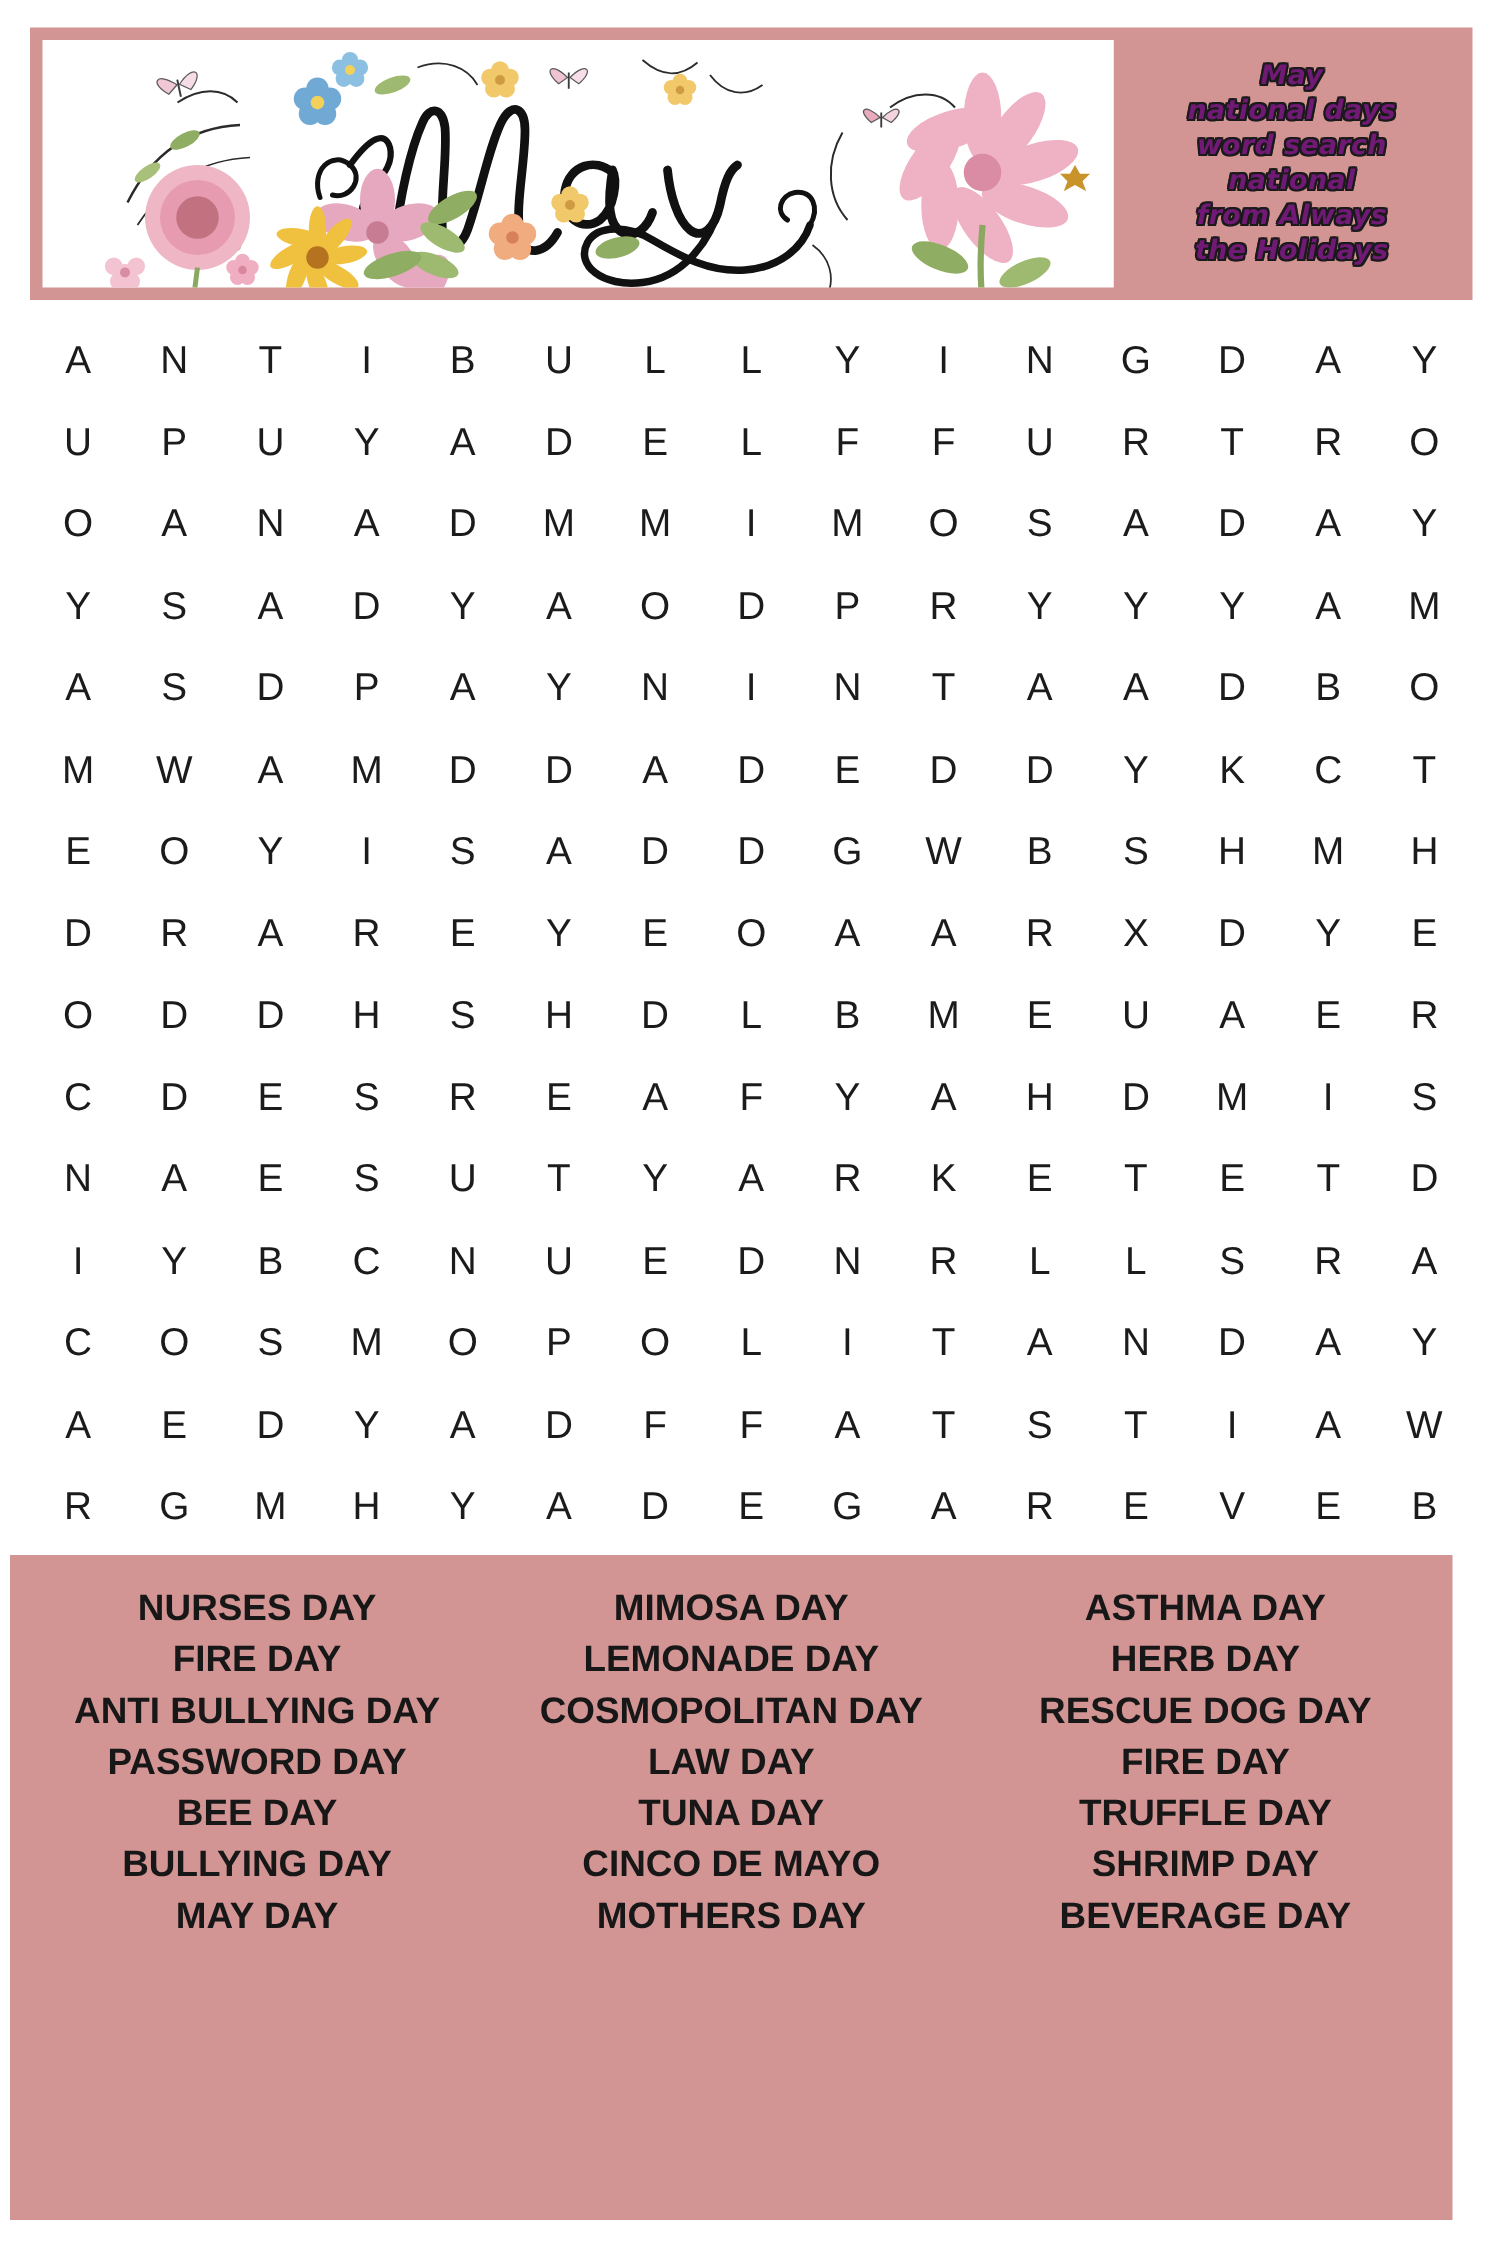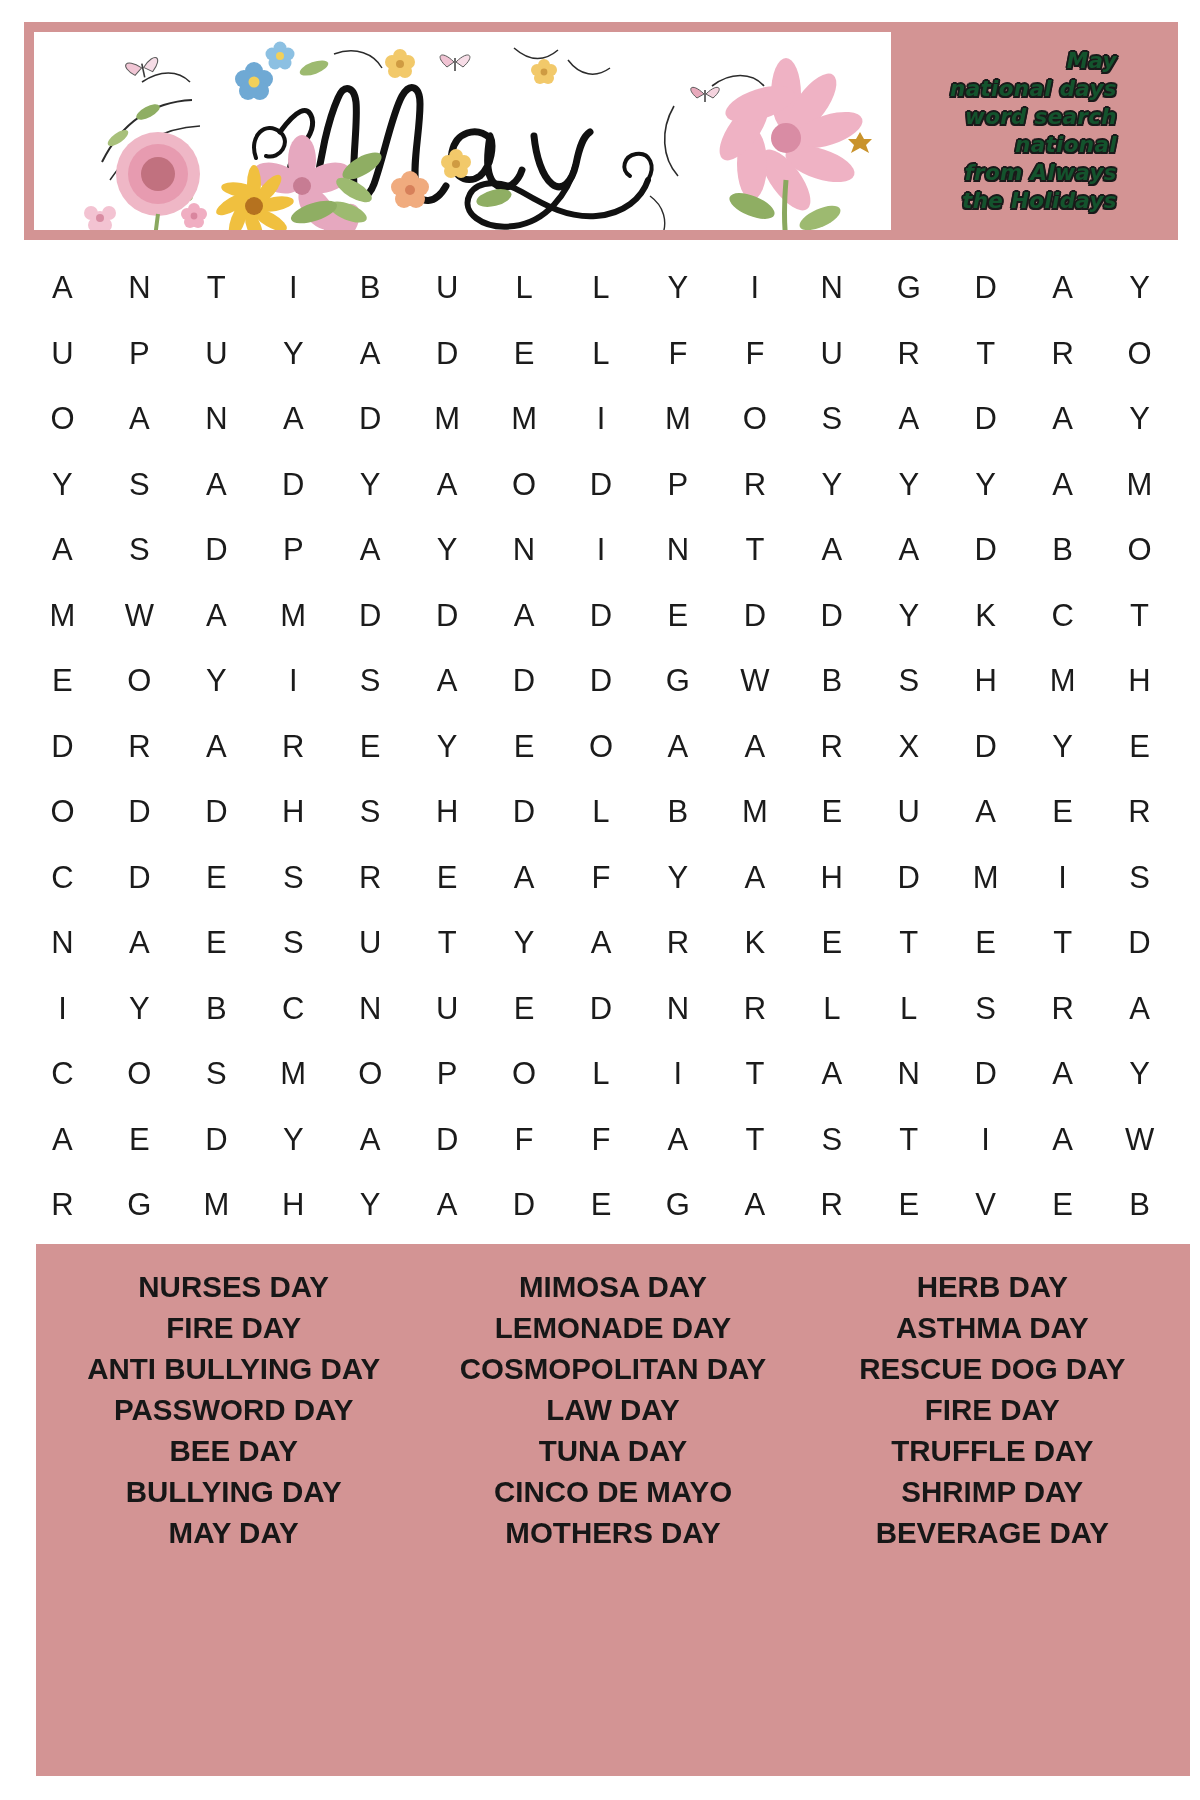--- a/index.html
+++ b/index.html
@@ -38,27 +38,27 @@
     overflow: hidden;
   }
   #header-note {
     flex: 1;
     display: flex;
     align-items: center;
     justify-content: center;
     padding: 6px 4px 6px 2px;
   }
   #header-note .note-lines {
-    text-align: right;
+    text-align: center;
     font-family: "DejaVu Sans", sans-serif;
     font-weight: bold;
     font-style: italic;
     font-size: 21.5px;
     line-height: 1.30;
-    color: #14532d;
+    color: #701a75;
     letter-spacing: 0.3px;
     text-shadow:
       -1.5px -1.5px 0 #1a1a1a,
        1.5px -1.5px 0 #1a1a1a,
       -1.5px  1.5px 0 #1a1a1a,
        1.5px  1.5px 0 #1a1a1a,
        0px   -1.8px 0 #1a1a1a,
        0px    1.8px 0 #1a1a1a,
       -1.8px  0px   0 #1a1a1a,
        1.8px  0px   0 #1a1a1a;
@@ -91,21 +91,21 @@
     font-family: "Liberation Sans", sans-serif;
     font-size: 31px;
     color: #1b1b1b;
     line-height: 1;
     font-weight: 400;
   }
 
   
   #wordlist {
     position: absolute;
-    left: 36px;
+    left: 8px;
     top: 1244px;
     width: 1154px;
     height: 532px;
     background: #d39494;
     display: flex;
     padding: 22px 8px 10px 8px;
   }
   .word-col {
     flex: 1;
     text-align: center;
@@ -570,22 +570,22 @@
     <div class="word-col">
       <div class="word">MIMOSA DAY</div>
       <div class="word">LEMONADE DAY</div>
       <div class="word">COSMOPOLITAN DAY</div>
       <div class="word">LAW DAY</div>
       <div class="word">TUNA DAY</div>
       <div class="word">CINCO DE MAYO</div>
       <div class="word">MOTHERS DAY</div>
     </div>
     <div class="word-col">
+      <div class="word">ASTHMA DAY</div>
       <div class="word">HERB DAY</div>
-      <div class="word">ASTHMA DAY</div>
       <div class="word">RESCUE DOG DAY</div>
       <div class="word">FIRE DAY</div>
       <div class="word">TRUFFLE DAY</div>
       <div class="word">SHRIMP DAY</div>
       <div class="word">BEVERAGE DAY</div>
     </div>
   </div>
 
 </div>
 

